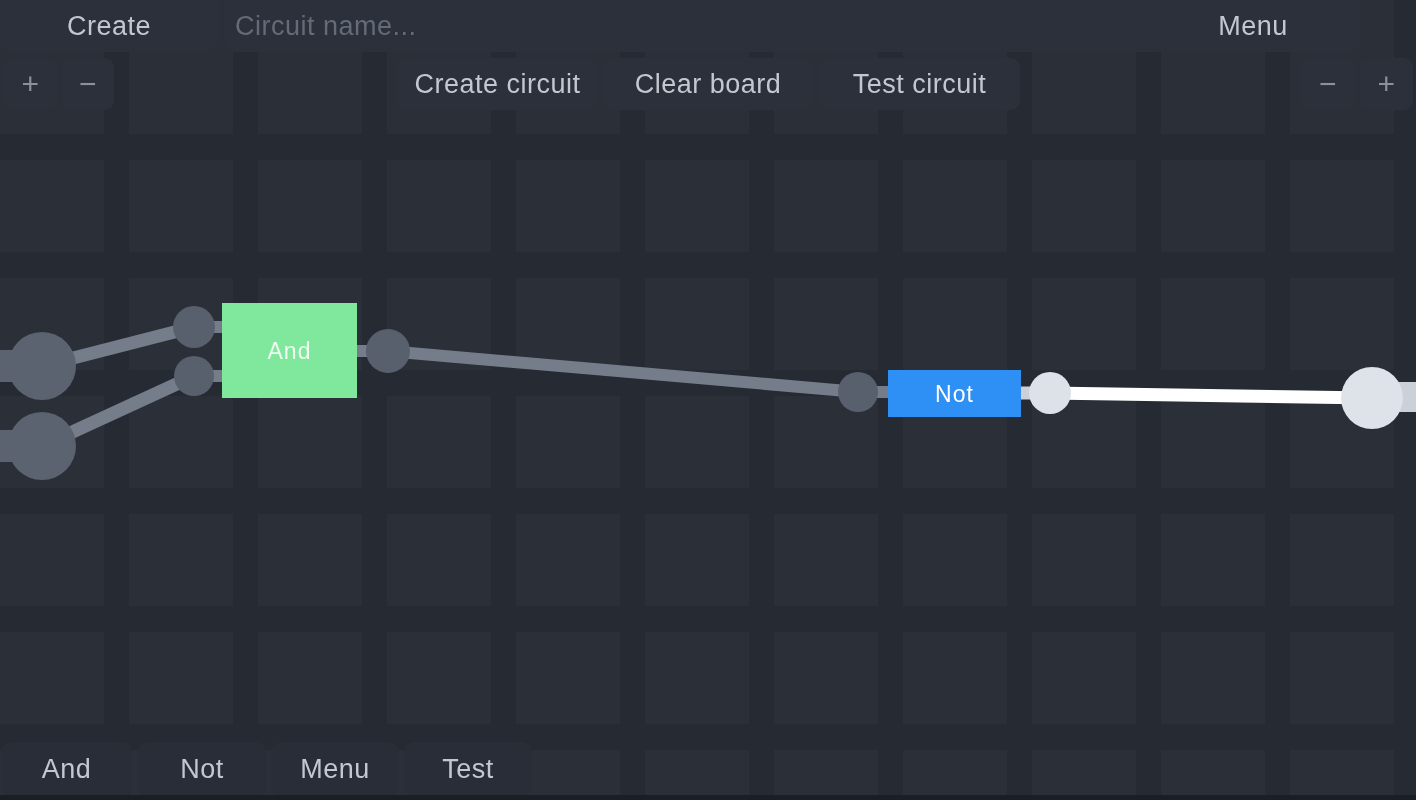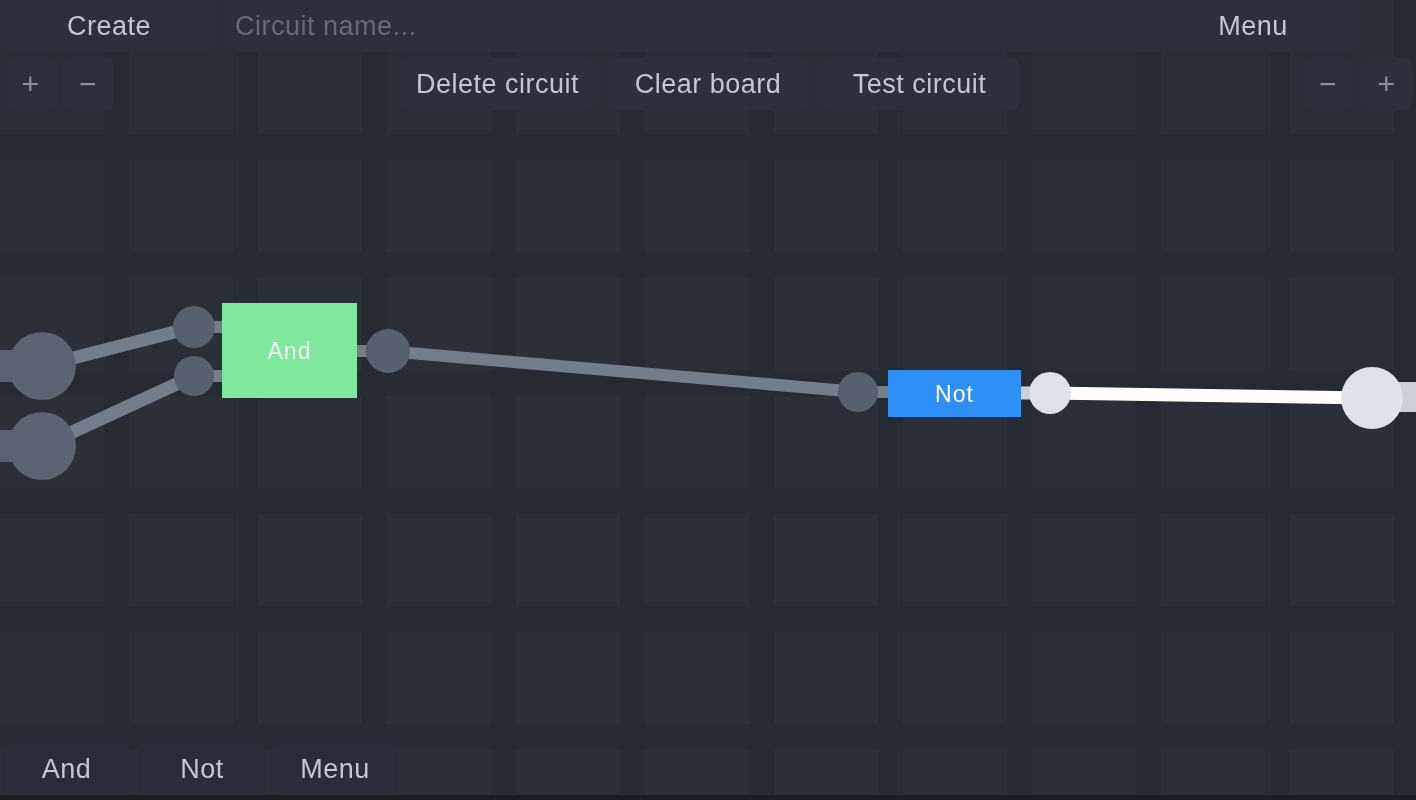--- a/index.html
+++ b/index.html
@@ -81,25 +81,26 @@
 
   <div class="btn row1" id="create-btn">Create</div>
 
   <input id="name-input" type="text" placeholder="Circuit name..." style="">
 
   <div class="btn row1" id="menu-btn">Menu</div>
 
   <div class="btn row2 zoom-btn" id="zoom-in-left">+</div>
   <div class="btn row2 zoom-btn" id="zoom-out-left">−</div>
 
-  <div class="btn row2" id="delete-circuit-btn">Delete circuit</div>
+  <div class="btn row2" id="delete-circuit-btn">Create circuit</div>
   <div class="btn row2" id="clear-board-btn">Clear board</div>
   <div class="btn row2" id="open-circuit-btn">Test circuit</div>
 
   <div class="btn row2 zoom-btn" id="zoom-out-right">−</div>
   <div class="btn row2 zoom-btn" id="zoom-in-right">+</div>
 
   <div class="btn pal" id="pal-and">And</div>
   <div class="btn pal" id="pal-not">Not</div>
   <div class="btn pal" id="pal-nand">Menu</div>
+  <div class="btn pal" id="pal-test">Test</div>
 
   <div id="bottom-strip"></div>
 </div>
 
 </body></html>

